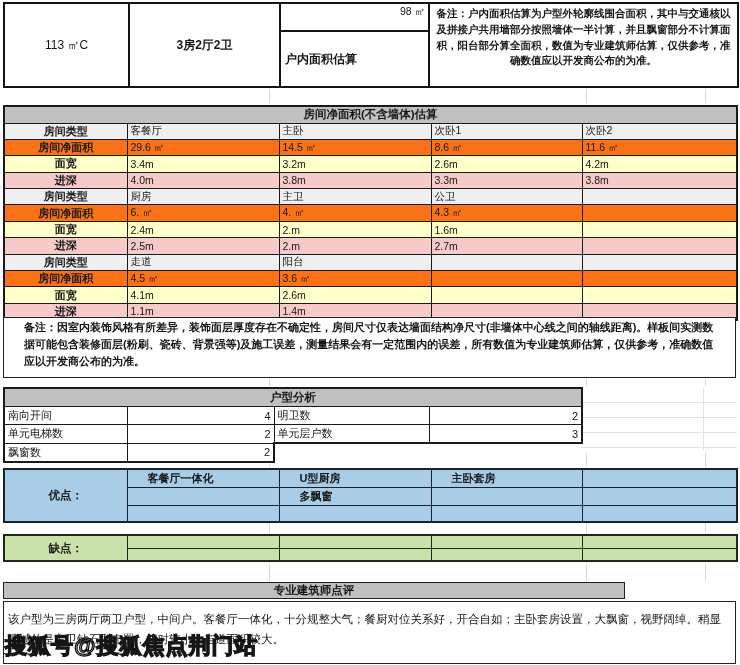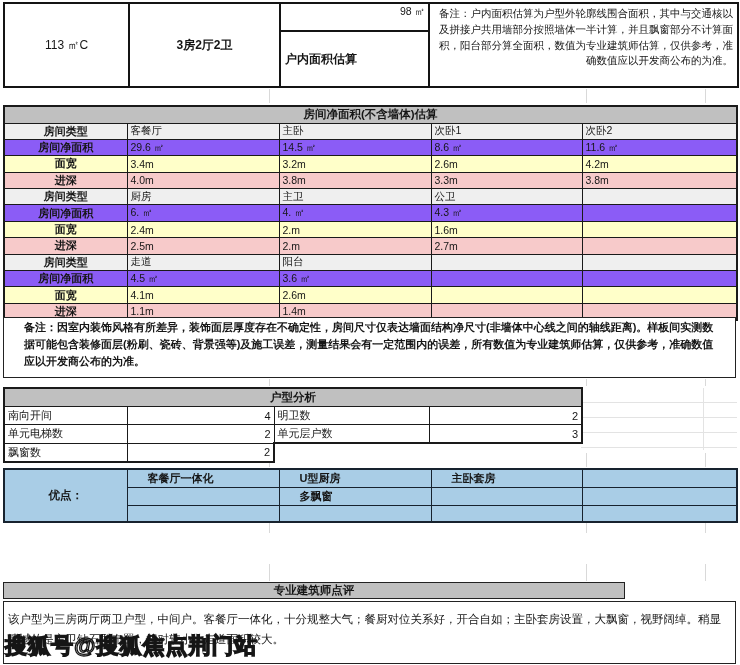--- a/index.html
+++ b/index.html
@@ -7,32 +7,32 @@
         font-family:"Liberation Sans",sans-serif;color:#161616;overflow:hidden;}
   table{border-collapse:collapse;table-layout:fixed;position:absolute;}
   td{overflow:hidden;white-space:nowrap;vertical-align:middle;}
 
   
   #top-table{left:3px;top:2px;width:734px;}
   #top-table td{border:2px solid #141414;font-size:12px;text-align:center;}
   #top-table td.small{font-size:10.5px;text-align:right;vertical-align:top;padding:1px 3px;}
   #top-table td.bold{font-weight:bold;}
   #top-table td.lleft{text-align:left;padding-left:4px;}
-  #top-table td.note{font-size:10.5px;text-align:right;vertical-align:top;
-        padding:2px 4px;white-space:normal;line-height:1.5;font-weight:normal;}
+  #top-table td.note{font-size:10.5px;text-align:center;vertical-align:top;
+        padding:2px 4px;white-space:normal;line-height:1.5;font-weight:bold;}
 
   
   #room-table{left:3px;top:105px;width:733px;border:2px solid #1a1a1a;}
   #room-table td{border:1px solid #1a1a1a;font-size:10.5px;padding:0 0 0 3px;}
   #room-table tr{height:16.4px;}
   #room-table tr.hrow{height:17px;}
   #room-table td.thead{background:#c0c0c0;font-weight:bold;text-align:center;font-size:11.5px;padding:0;}
   #room-table td.lbl{font-weight:bold;text-align:center;font-size:11px;padding:0;}
   tr.r-type  td{background:#efefef;}
-  tr.r-area  td{background:#8b5cf6;}
+  tr.r-area  td{background:#f97316;}
   tr.r-width td{background:#ffffc9;}
   tr.r-depth td{background:#f7caca;}
 
   
   .notebox{position:absolute;box-sizing:border-box;border:1.5px solid #222;
         background:#fff;font-size:11px;line-height:1.55;padding:1px 20px;white-space:normal;}
   #note2{left:3px;top:317px;width:733px;height:61px;font-weight:bold;}
 
   
   #analysis-table{left:3px;top:387px;width:578px;}
@@ -271,19 +271,43 @@
     </tr>
     <tr>
       <td></td>
       <td></td>
       <td></td>
       <td></td>
     </tr>
   </tbody>
     </table>
 
+  <table id="cons-table">
+    <colgroup>
+        <col style="width:123px">
+        <col style="width:152px">
+        <col style="width:152px">
+        <col style="width:151px">
+        <col style="width:155px">
+      </colgroup>
+    <tbody>
+        <tr>
+      <td rowspan="2" class="plabel">缺点：</td>
+      <td></td>
+      <td></td>
+      <td></td>
+      <td></td>
+    </tr>
+    <tr>
+      <td></td>
+      <td></td>
+      <td></td>
+      <td></td>
+    </tr>
+  </tbody>
+    </table>
 
   <div id="review-header">专业建筑师点评</div>
   <div id="review-box">该户型为三房两厅两卫户型，中间户。客餐厅一体化，十分规整大气；餐厨对位关系好，开合自如；主卧套房设置，大飘窗，视野阔绰。稍显遗憾的是主卫钻石型布置，相对较小，走道面积较大。</div>
 
   <div id="watermark">搜狐号@搜狐焦点荆门站</div>
 
 </div>
 
 </body></html>

